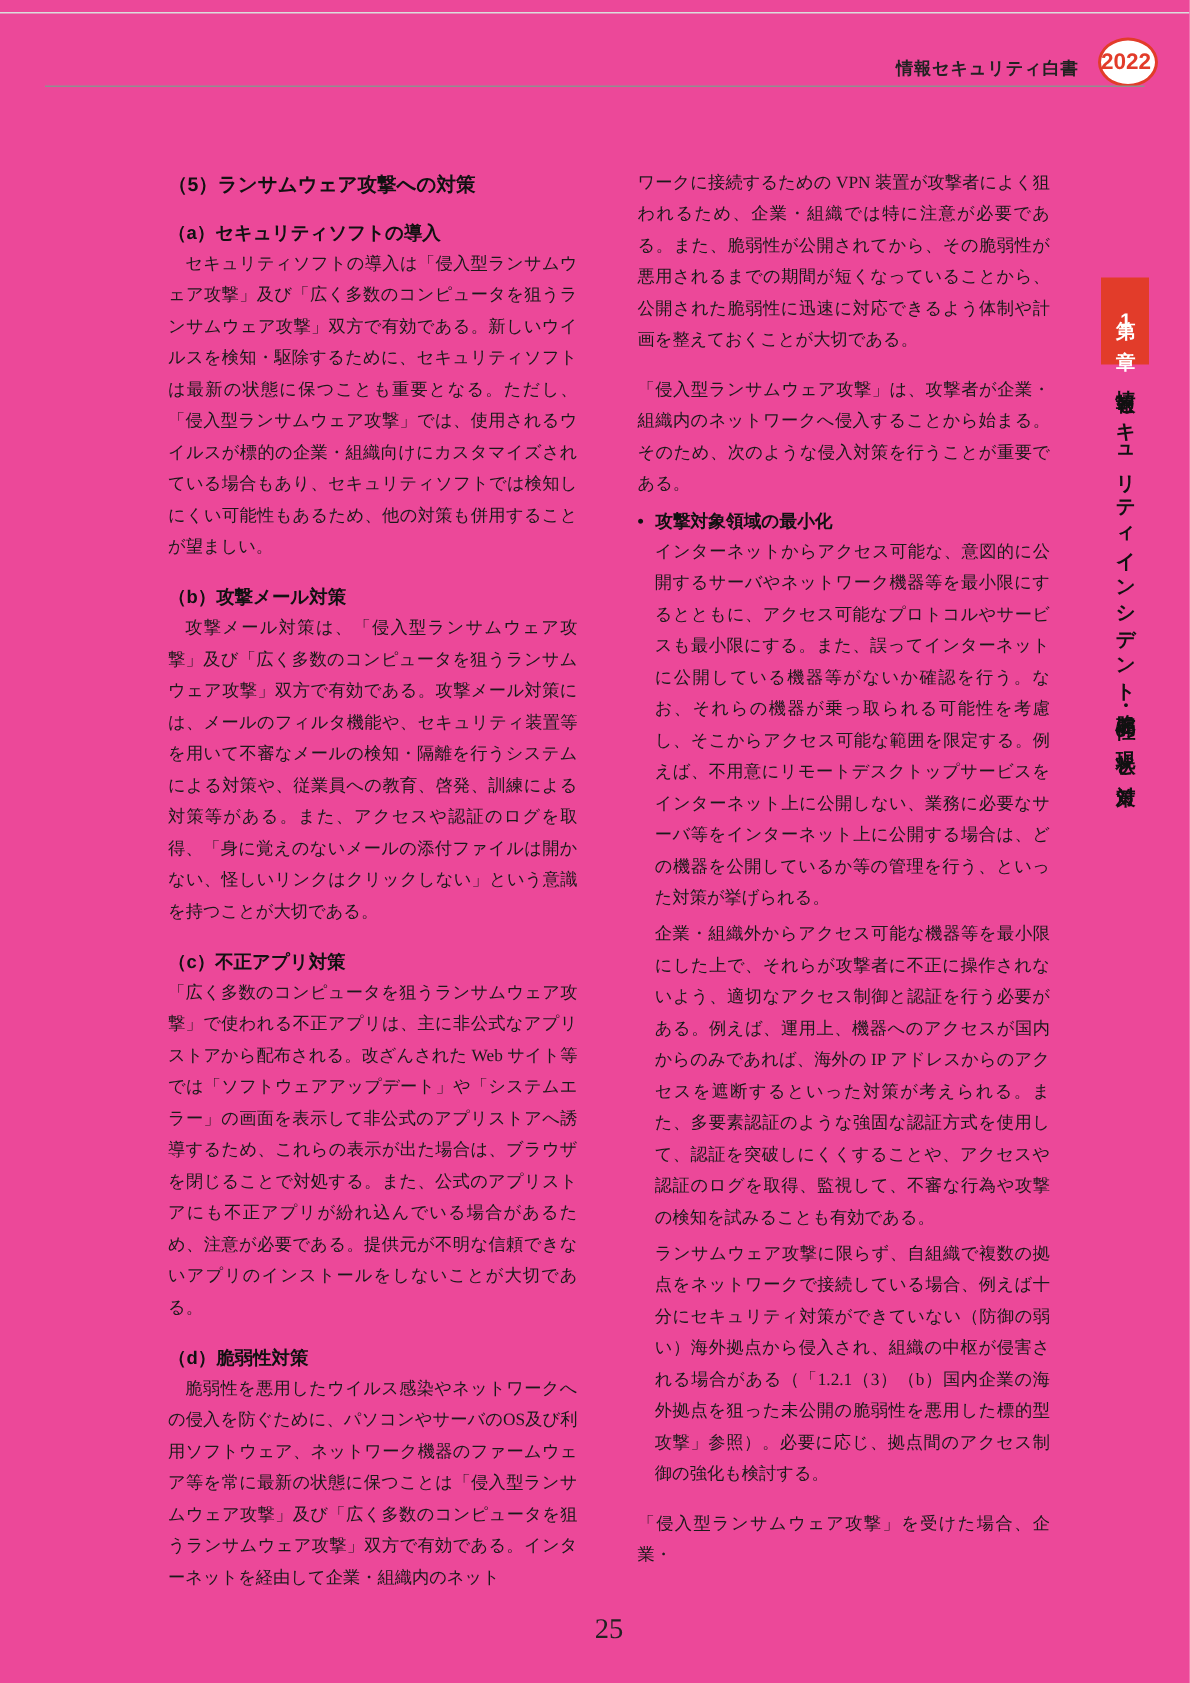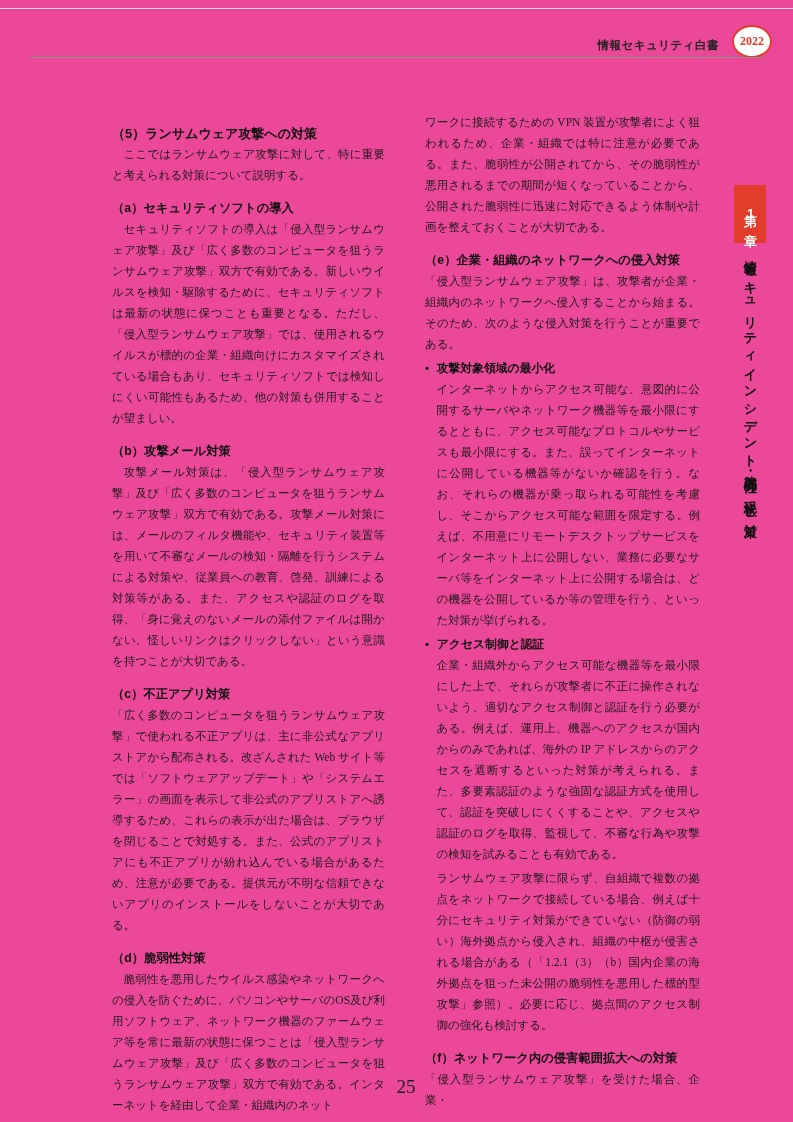--- a/index.html
+++ b/index.html
@@ -18,23 +18,23 @@
   .header-title {
     position: absolute; top: 38px; right: 74px;
     font-family: "Liberation Sans", "DejaVu Sans", sans-serif;
     font-weight: bold; font-size: 11.5px; color: #222; letter-spacing: 0.5px;
   }
   .year-badge {
     position: absolute; top: 25px; right: 21px;
     width: 40px; height: 33px; box-sizing: border-box;
     border: 2px solid #e23c2a; border-radius: 50%;
     background: #ffffff;
-    display: flex; align-items: center; justify-content: center;
-    font-family: Liberation Serif, serif;
-    font-weight: bold; font-size: 12px; color: #e23c2a;
+    display: flex; align-items: center; justify-content: flex-start;
+    font-family: Liberation Sans, sans-serif;
+    font-weight: bold; font-size: 15px; color: #e23c2a;
   }
   .header-rule { position: absolute; top: 57px; left: 30px; width: 733px; height: 1px; background: #8f8f8f; }
 
   
   .chapter-num {
     position: absolute; top: 185px; left: 734px;
     width: 32px; height: 58px;
     background: #e23c2a; color: #ffffff;
     writing-mode: vertical-rl; text-orientation: upright;
     text-align: center; line-height: 32px;
@@ -50,21 +50,21 @@
     font-weight: bold; font-size: 13px; letter-spacing: 2.5px; color: #111;
   }
 
   
   .columns { position: absolute; top: 112px; left: 112px; width: 588px; font-size: 11.5px; line-height: 21px; }
   .col { position: absolute; top: 0; text-align: justify; }
   .col.left  { left: 0;    width: 273px; }
   .col.right { left: 313px; width: 275px; }
 
   .sec { margin-top: 12px; }
-  .sec.first { margin-top: 11px; }
+  .sec.first { margin-top: 0; }
 
   .h-main, .h-sub {
     margin: 0; font-family: "Liberation Sans", "DejaVu Sans", sans-serif;
     font-weight: bold; color: #111; line-height: 21px;
   }
   .h-main { font-size: 13px; }
   .h-sub  { font-size: 12.3px; }
 
   .para { margin: 0; text-indent: 1em; }
   .para.ni { text-indent: 0; }
@@ -98,21 +98,20 @@
 
   <div class="chapter-num">第1章</div>
   <div class="chapter-title">情報セキュリティインシデント・脆弱性の現状と対策</div>
 
   <div class="columns">
 
     <div class="col left">
 
       <section class="sec first">
         <h2 class="h-main">（5）ランサムウェア攻撃への対策</h2>
-        <p class="para">ここではランサムウェア攻撃に対して、特に重要と考えられる対策について説明する。</p>
       </section>
 
       <section class="sec">
         <h3 class="h-sub">（a）セキュリティソフトの導入</h3>
         <p class="para">セキュリティソフトの導入は「侵入型ランサムウェア攻撃」及び「広く多数のコンピュータを狙うランサムウェア攻撃」双方で有効である。新しいウイルスを検知・駆除するために、セキュリティソフトは最新の状態に保つことも重要となる。ただし、「侵入型ランサムウェア攻撃」では、使用されるウイルスが標的の企業・組織向けにカスタマイズされている場合もあり、セキュリティソフトでは検知しにくい可能性もあるため、他の対策も併用することが望ましい。</p>
       </section>
 
       <section class="sec">
         <h3 class="h-sub">（b）攻撃メール対策</h3>
         <p class="para">攻撃メール対策は、「侵入型ランサムウェア攻撃」及び「広く多数のコンピュータを狙うランサムウェア攻撃」双方で有効である。攻撃メール対策には、メールのフィルタ機能や、セキュリティ装置等を用いて不審なメールの検知・隔離を行うシステムによる対策や、従業員への教育、啓発、訓練による対策等がある。また、アクセスや認証のログを取得、「身に覚えのないメールの添付ファイルは開かない、怪しいリンクはクリックしない」という意識を持つことが大切である。</p>
@@ -128,44 +127,39 @@
         <p class="para">脆弱性を悪用したウイルス感染やネットワークへの侵入を防ぐために、パソコンやサーバのOS及び利用ソフトウェア、ネットワーク機器のファームウェア等を常に最新の状態に保つことは「侵入型ランサムウェア攻撃」及び「広く多数のコンピュータを狙うランサムウェア攻撃」双方で有効である。インターネットを経由して企業・組織内のネット</p>
       </section>
 
     </div>
 
     <div class="col right">
 
       <p class="para ni">ワークに接続するための VPN 装置が攻撃者によく狙われるため、企業・組織では特に注意が必要である。また、脆弱性が公開されてから、その脆弱性が悪用されるまでの期間が短くなっていることから、公開された脆弱性に迅速に対応できるよう体制や計画を整えておくことが大切である。</p>
 
       <section class="sec">
-        <h3 class="h-sub">（e）企業・組織のネットワークへの侵入対策</h3>
         <p class="para ni">「侵入型ランサムウェア攻撃」は、攻撃者が企業・組織内のネットワークへ侵入することから始まる。そのため、次のような侵入対策を行うことが重要である。</p>
 
         <div class="bullet">
           <div class="bullet-title">
             <span class="bmark">•</span><span>攻撃対象領域の最小化</span>
           </div>
           <div class="bullet-body">インターネットからアクセス可能な、意図的に公開するサーバやネットワーク機器等を最小限にするとともに、アクセス可能なプロトコルやサービスも最小限にする。また、誤ってインターネットに公開している機器等がないか確認を行う。なお、それらの機器が乗っ取られる可能性を考慮し、そこからアクセス可能な範囲を限定する。例えば、不用意にリモートデスクトップサービスをインターネット上に公開しない、業務に必要なサーバ等をインターネット上に公開する場合は、どの機器を公開しているか等の管理を行う、といった対策が挙げられる。</div>
         </div>
 
         <div class="bullet">
-          <div class="bullet-title">
-            <span class="bmark">•</span><span>アクセス制御と認証</span>
-          </div>
           <div class="bullet-body">企業・組織外からアクセス可能な機器等を最小限にした上で、それらが攻撃者に不正に操作されないよう、適切なアクセス制御と認証を行う必要がある。例えば、運用上、機器へのアクセスが国内からのみであれば、海外の IP アドレスからのアクセスを遮断するといった対策が考えられる。また、多要素認証のような強固な認証方式を使用して、認証を突破しにくくすることや、アクセスや認証のログを取得、監視して、不審な行為や攻撃の検知を試みることも有効である。</div>
         </div>
 
         <div class="bullet">
           <div class="bullet-body">ランサムウェア攻撃に限らず、自組織で複数の拠点をネットワークで接続している場合、例えば十分にセキュリティ対策ができていない（防御の弱い）海外拠点から侵入され、組織の中枢が侵害される場合がある（「1.2.1（3）（b）国内企業の海外拠点を狙った未公開の脆弱性を悪用した標的型攻撃」参照）。必要に応じ、拠点間のアクセス制御の強化も検討する。</div>
         </div>
       </section>
 
       <section class="sec">
-        <h3 class="h-sub">（f）ネットワーク内の侵害範囲拡大への対策</h3>
         <p class="para ni">「侵入型ランサムウェア攻撃」を受けた場合、企業・</p>
       </section>
 
     </div>
 
   </div>
 
   <div class="page-number">25</div>
 
 </div>

